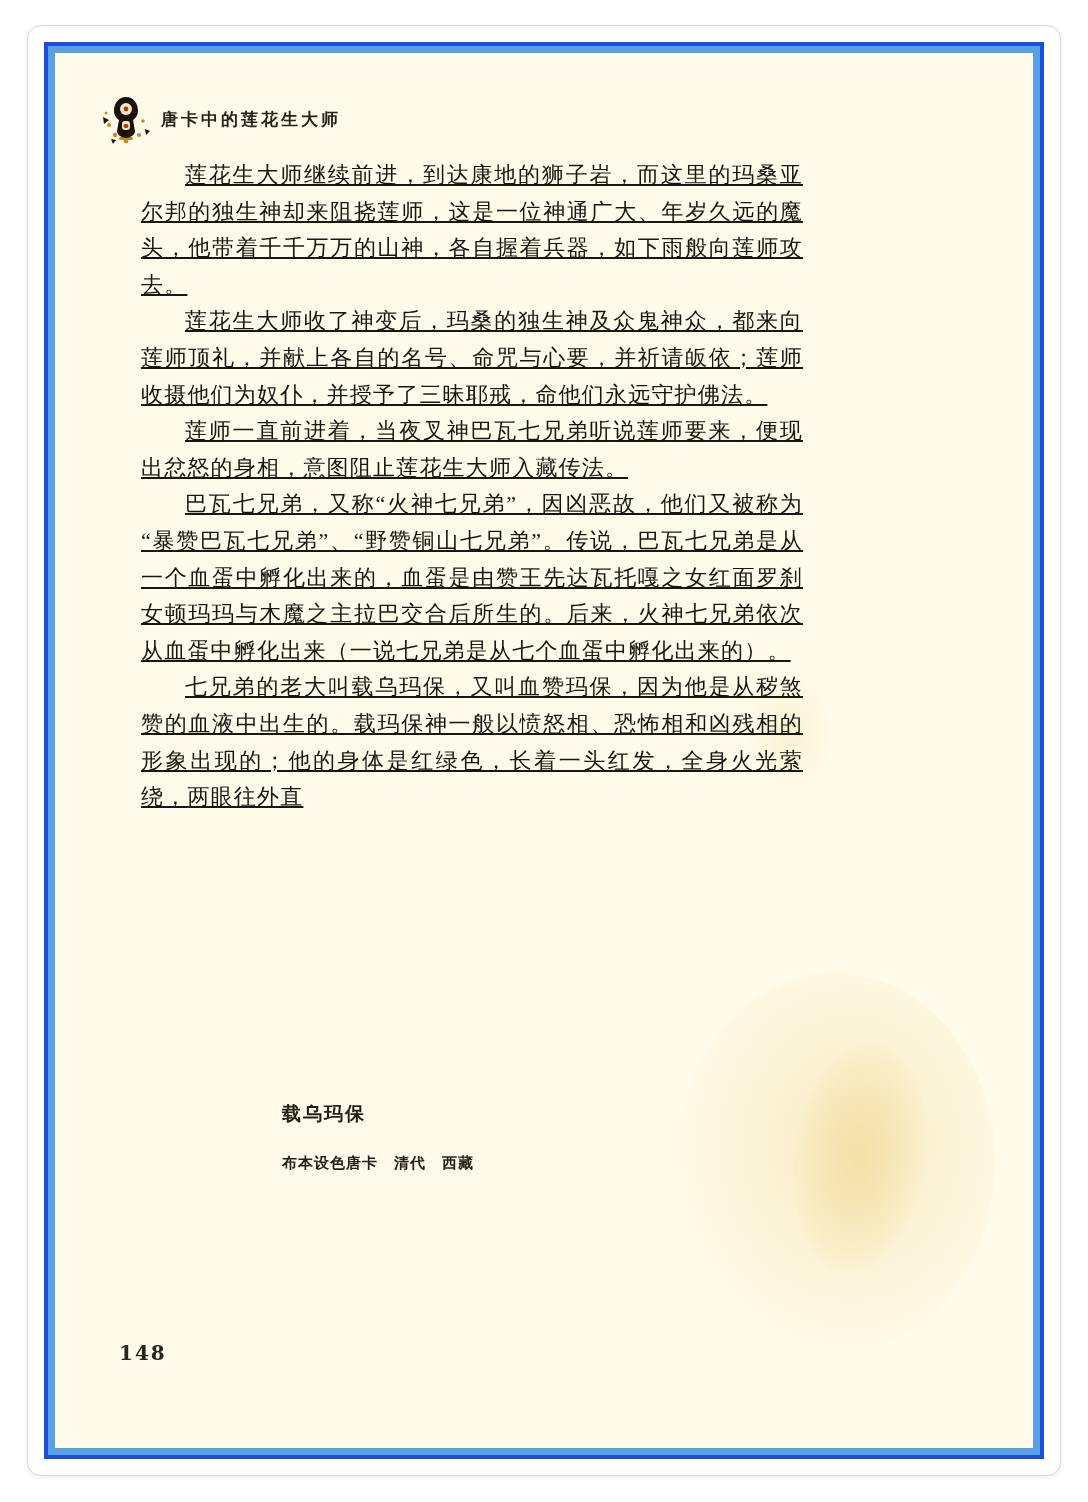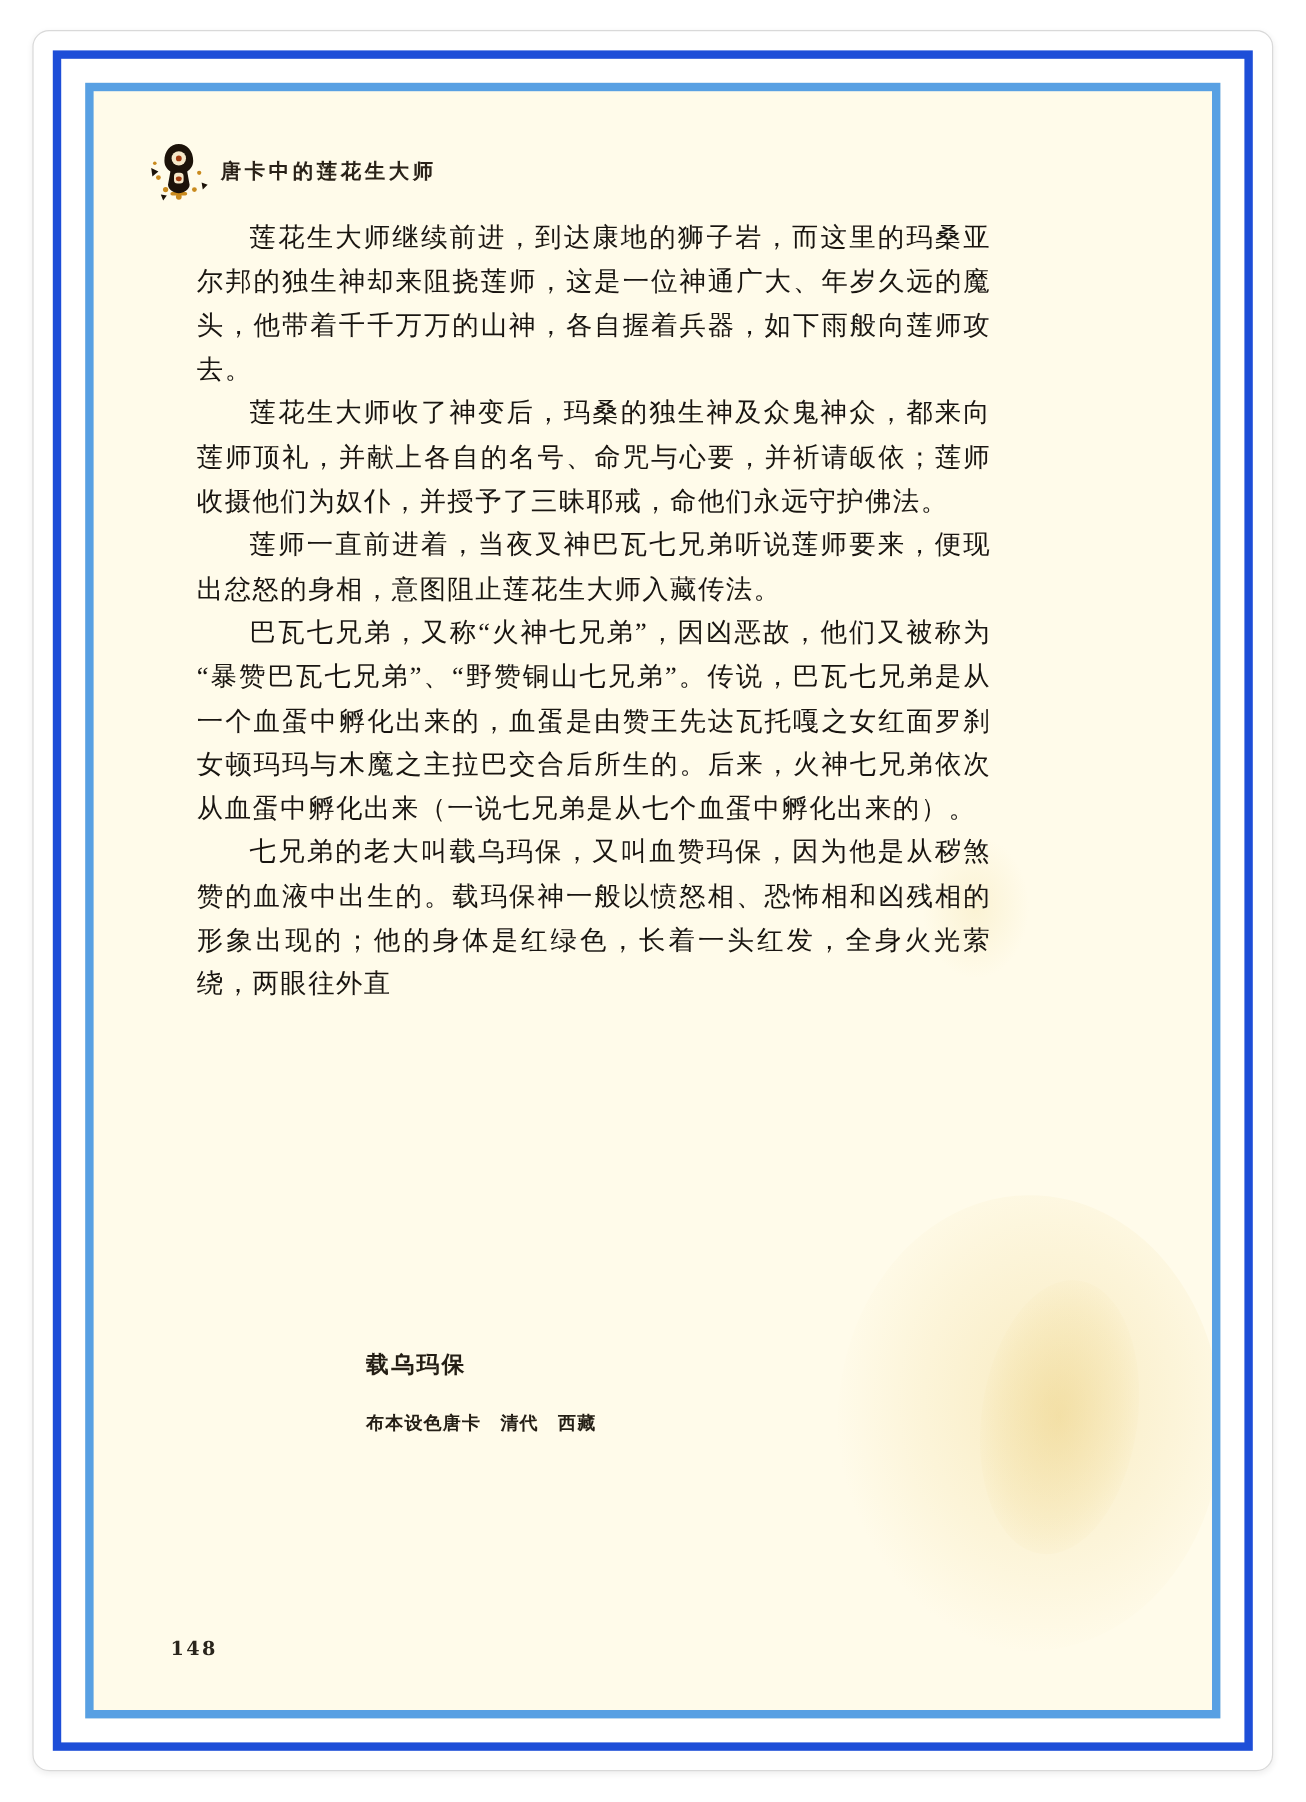--- a/index.html
+++ b/index.html
@@ -14,22 +14,22 @@
     left: 27px; top: 25px;
     width: 1034px; height: 1451px;
     background: #ffffff;
     border: 1px solid #d9d9d9;
     border-radius: 14px;
     box-shadow: 0 2px 5px rgba(0,0,0,0.07);
   }
   .frame-thin {
     position: absolute;
     inset: 16px;
-    border: 7px solid #1d4ed8;
-    padding: 20px;
+    border: 4px solid #1d4ed8;
+    padding: 0;
   }
   .paper {
     position: relative;
     width: 100%; height: 100%;
     border: 7px solid #58a0e3;
     background: #fffbea;
     overflow: hidden;
   }
   
   .ghost-blob {
@@ -70,20 +70,21 @@
     position: absolute;
     left: 86px; top: 104px;
     width: 662px;
     font-family: "Liberation Serif", "DejaVu Serif", serif;
     font-size: 22px;
     font-weight: 500;
     color: #191511;
     line-height: 36.6px;
     letter-spacing: 1.2px;
     text-align: justify;
+    text-decoration: underline;
   }
   .body-text p { text-indent: 2em; }
 
   .caption {
     position: absolute;
     left: 227px; top: 1048px;
     width: 660px;
     color: #241e15;
   }
   .caption-title {
@@ -105,21 +106,21 @@
     letter-spacing: 0.8px;
     text-indent: 2em;
     text-align: justify;
     color: #2b2419;
   }
 
   .page-number {
     position: absolute;
     left: 64px; top: 1288px;
     font-family: "DejaVu Serif", "Liberation Serif", serif;
-    font-size: 16px;
+    font-size: 20px;
     font-weight: 600;
     color: #2a251c;
     letter-spacing: 2px;
   }
 </style>
 </head>
 <body>
 
 <div class="page-card">
   <div class="frame-thin">

